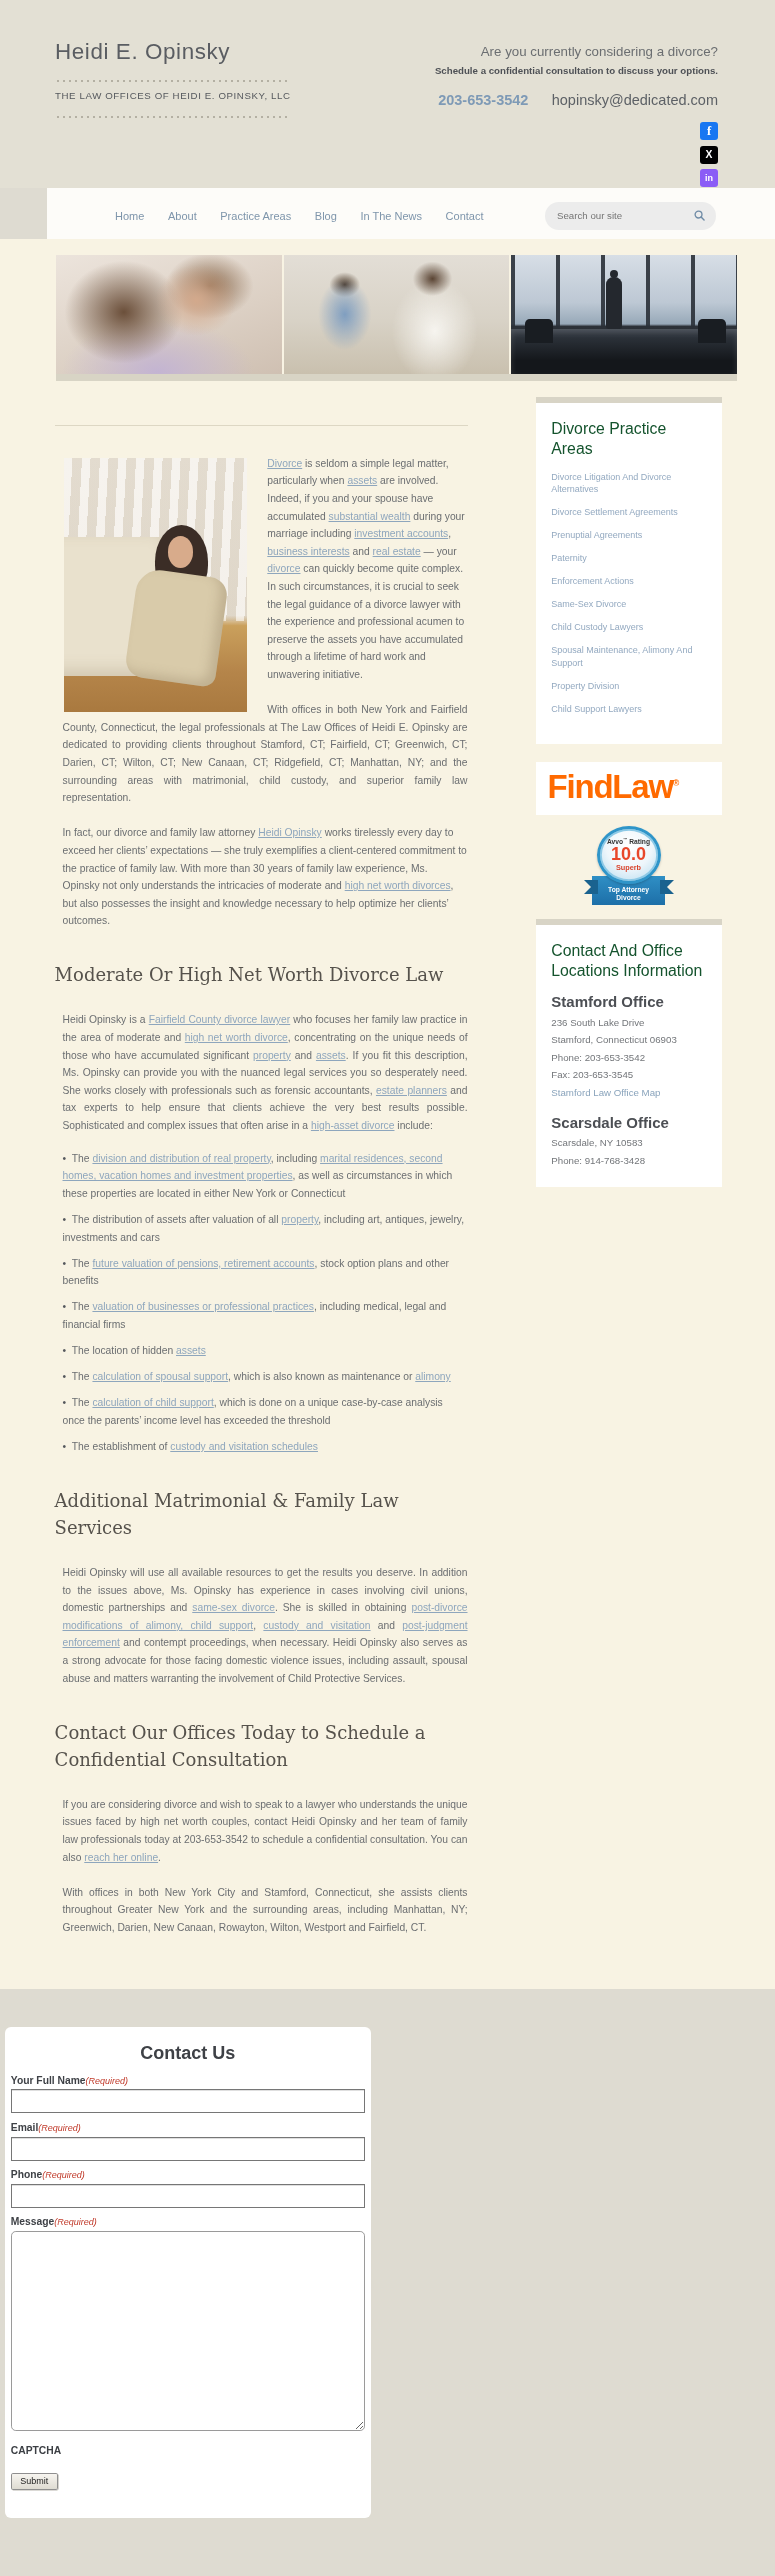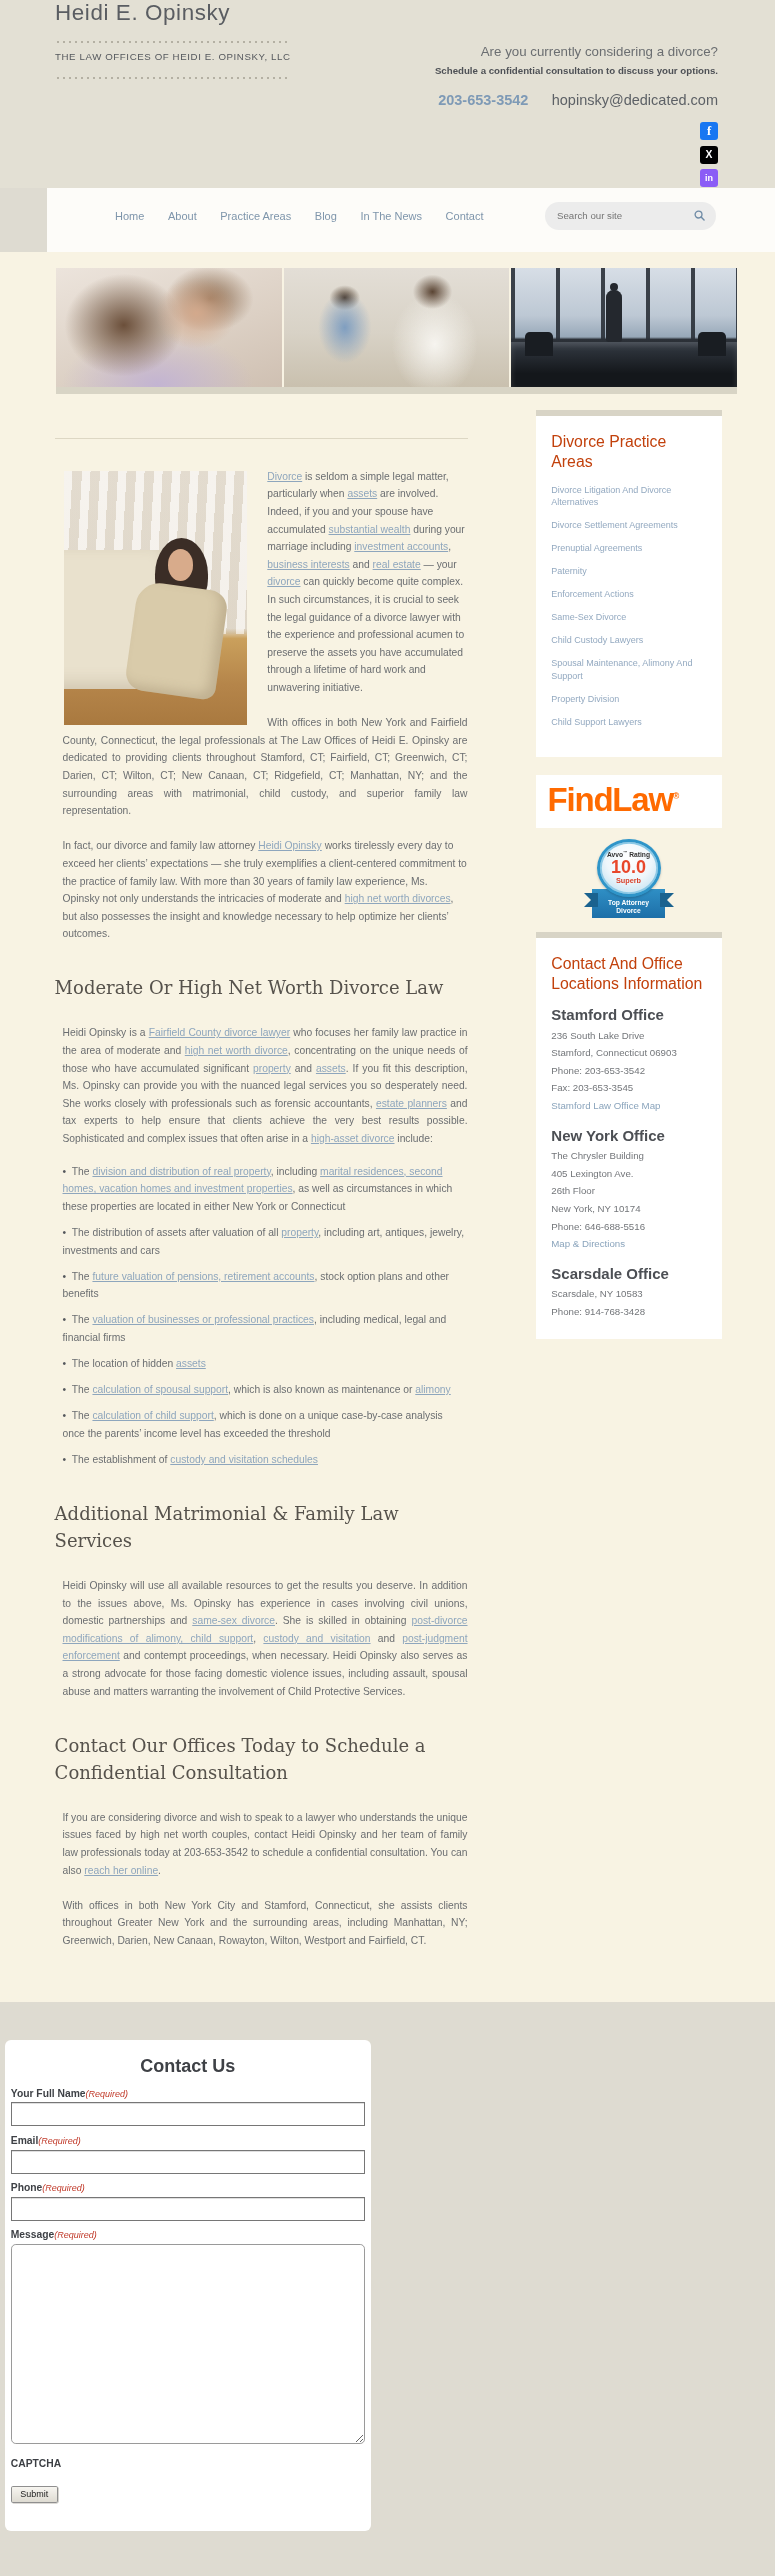--- a/index.html
+++ b/index.html
@@ -2,41 +2,41 @@
 <html style="font-size:9.7px"><head>
 <meta charset="utf-8">
 <style>
   * { margin:0; padding:0; box-sizing:border-box; }
   html,body { width:775px; }
   body { font-family:"Liberation Sans", sans-serif; background:#dedbd1; color:#6b6e71; }
 
   
   .site-header { background:#e3e0d4; height:188px; }
   .header-inner { display:flex; justify-content:space-between; padding:0 57px 0 55px; }
-  .brand { }
+  .brand { padding-top:39px; }
   .logo { font-size:22.4px; font-weight:300; color:#5a5d62; letter-spacing:0.6px; }
   .dots { width:233px; height:2.4px; margin-top:14.5px;
           background-image:radial-gradient(circle,#b4b0a3 0.8px, transparent 1px);
           background-size:6px 2.4px; background-repeat:repeat-x; }
   .logo-sub { font-size:9.7px; color:#55585d; letter-spacing:0.6px; margin-top:8.5px; }
   .header-right { padding-top:44px; text-align:right; }
   .tag1 { font-size:13.3px; color:#6b6e71; }
   .tag2 { font-size:9.7px; font-weight:700; color:#4e5156; margin-top:6px; }
   .contact-line { margin-top:15.8px; }
   .phone { font-size:14.5px; font-weight:700; color:#7e9ab6; }
   .email { font-size:14.5px; color:#5d6166; margin-left:20.6px; }
   .social { margin-top:14.5px; display:flex; flex-direction:column; align-items:flex-end; gap:5.5px; }
   .sicon { width:18px; height:18px; border-radius:3px; color:#fff; font-weight:700;
            display:flex; align-items:center; justify-content:center; font-size:10.3px; cursor:pointer; }
   .fb { background:#1877f2; font-family:"Liberation Serif",serif; font-size:12.7px; }
   .xx { background:#000; }
   .li { background:#8b5cf6; font-size:9px; }
 
   
-  .nav-bar { background:#fdfcf9; height:64px;margin-left:47px; }
+  .nav-bar { background:#fdfcf9; height:51px;margin-left:47px; }
   .nav-inner { width:668px; margin:0 auto; height:55px; display:flex; align-items:center; }
   .nav-links { display:flex; gap:23.6px; list-style:none; padding-left:38px; }
   .nav-links a { text-decoration:none; color:#7e95ab; font-size:11px; }
   .search { margin-left:auto; margin-right:29px; width:171px; height:28px; border-radius:14.5px;
             background:#ececec; display:flex; align-items:center; padding:0 9.7px 0 12px; }
   .search input { flex:1; border:none; outline:none; background:transparent; font-size:9.7px; color:#777;
                   font-family:"Liberation Sans",sans-serif; }
   .search svg { flex:none; cursor:pointer; }
 
   
@@ -96,21 +96,21 @@
       box-shadow:inset -7.3px -4.8px 11px rgba(120,100,70,.25); }
   .h2 { font-family:"DejaVu Serif", serif; font-weight:400; font-size:18px; color:#56524c;
         line-height:27px; margin:31.5px 0 23px -7.9px; clear:both; }
   ul.bullets { list-style:none; margin:-2.4px 0 18px; }
   ul.bullets li { margin-bottom:8.5px; line-height:17.6px; }
   ul.bullets li::before { content:"•\00a0\00a0"; color:#55585d; }
 
   
   .sidebar { width:186px; }
   .side-box { background:#fff; border-top:6px solid #d8d4c6; padding:15.8px 15.8px 18px; }
-  .side-title { font-size:15.8px; font-weight:400; color:#c2410c; line-height:20px; margin-bottom:12px; }
+  .side-title { font-size:15.8px; font-weight:400; color:#14532d; line-height:20px; margin-bottom:12px; }
   .practice-list { list-style:none; }
   .practice-list li { margin-bottom:10.3px; line-height:12.7px; }
   .practice-list a { color:#93a9c0; text-decoration:none; font-size:9px; }
   .findlaw-box { background:#fff; margin-top:18px; padding:6px 12px 8.5px; }
   .findlaw { font-size:33px; font-weight:700; color:#ff6a00; letter-spacing:-1.2px; }
   .findlaw sup { font-size:8.5px; letter-spacing:0; }
   .avvo { width:73px; margin:11px auto 0; position:relative; }
   .avvo-circle { width:64px; height:58px; margin:0 auto; border-radius:50%;
       background:radial-gradient(circle at 50% 32%, #ffffff 0%, #eef6fb 50%, #d2e9f5 72%, #a8d4ea 100%);
       border:3px solid #2f95c9; box-shadow:0 0 0 1.8px #8cc9e6 inset, 0 1.2px 2.4px rgba(0,0,0,.2);
@@ -284,29 +284,20 @@
 
         <div class="office">
           <div class="office-name">Stamford Office</div>
           <div class="office-line">236 South Lake Drive</div>
           <div class="office-line">Stamford, Connecticut 06903</div>
           <div class="office-line">Phone: 203-653-3542</div>
           <div class="office-line">Fax: 203-653-3545</div>
           <a href="#">Stamford Law Office Map</a>
         </div>
 
-        <div class="office">
-          <div class="office-name">New York Office</div>
-          <div class="office-line">The Chrysler Building</div>
-          <div class="office-line">405 Lexington Ave.</div>
-          <div class="office-line">26th Floor</div>
-          <div class="office-line">New York, NY 10174</div>
-          <div class="office-line">Phone: 646-688-5516</div>
-          <a href="#">Map &amp; Directions</a>
-        </div>
 
         <div class="office">
           <div class="office-name">Scarsdale Office</div>
           <div class="office-line">Scarsdale, NY 10583</div>
           <div class="office-line">Phone: 914-768-3428</div>
         </div>
       </div>
     </aside>
   </div>
 </div>

